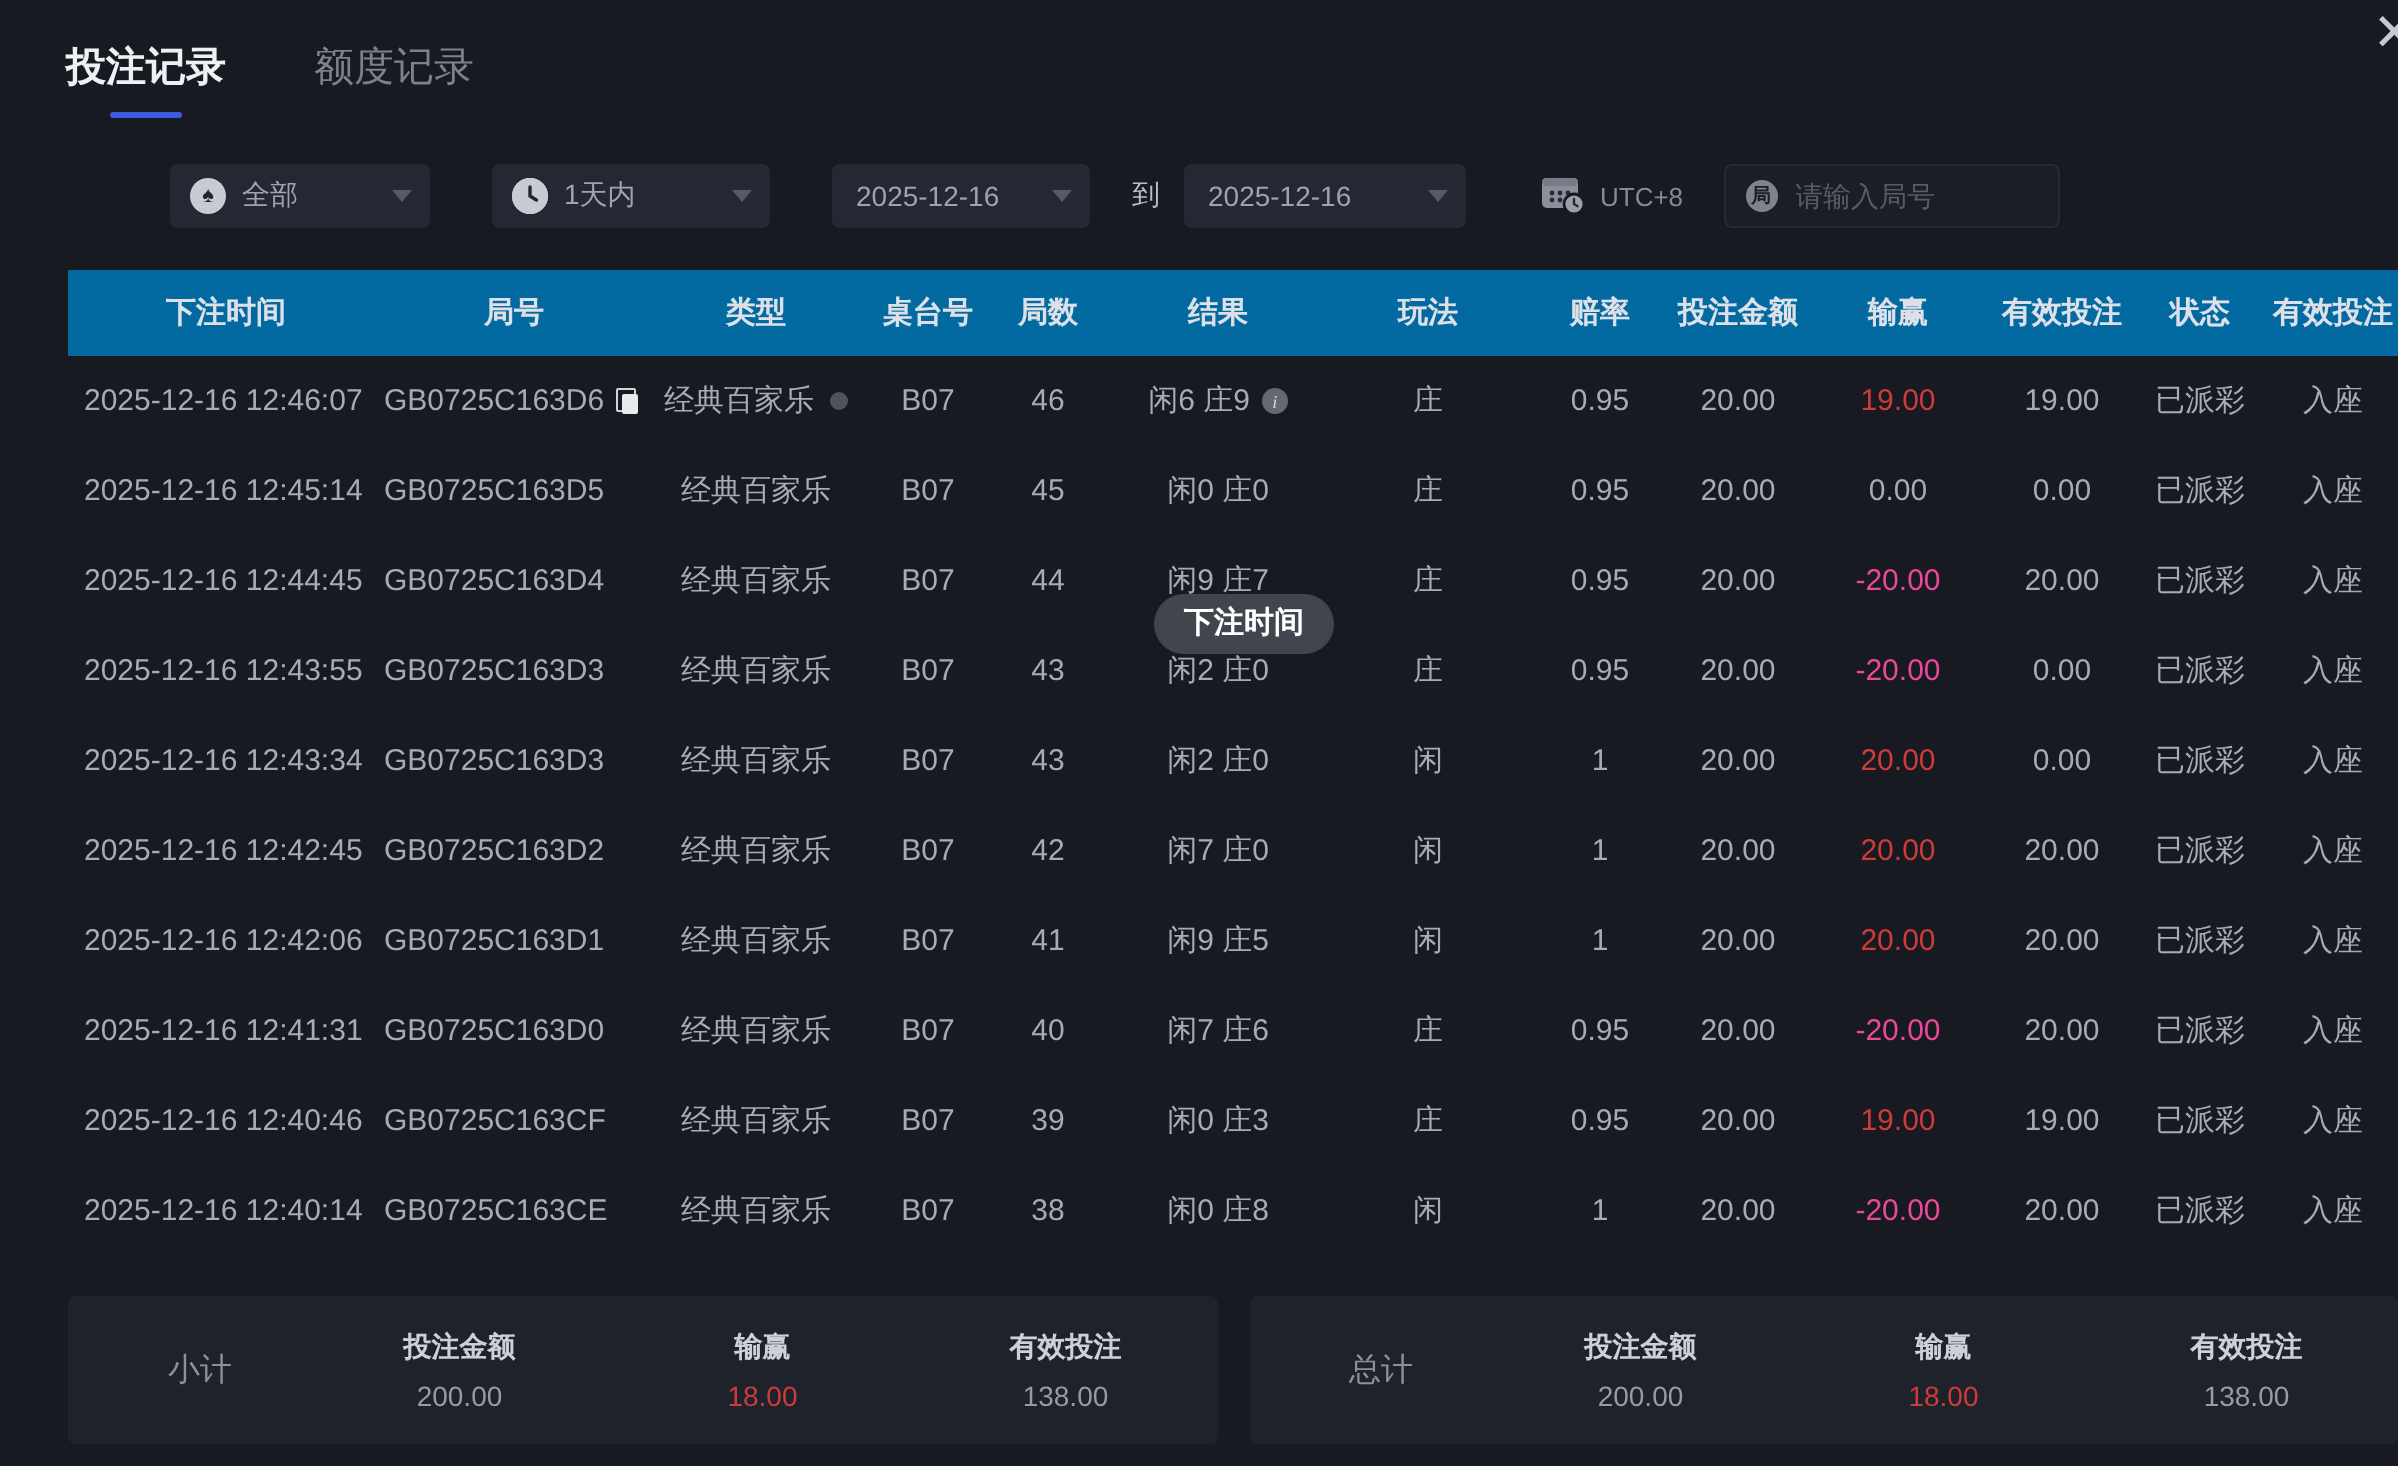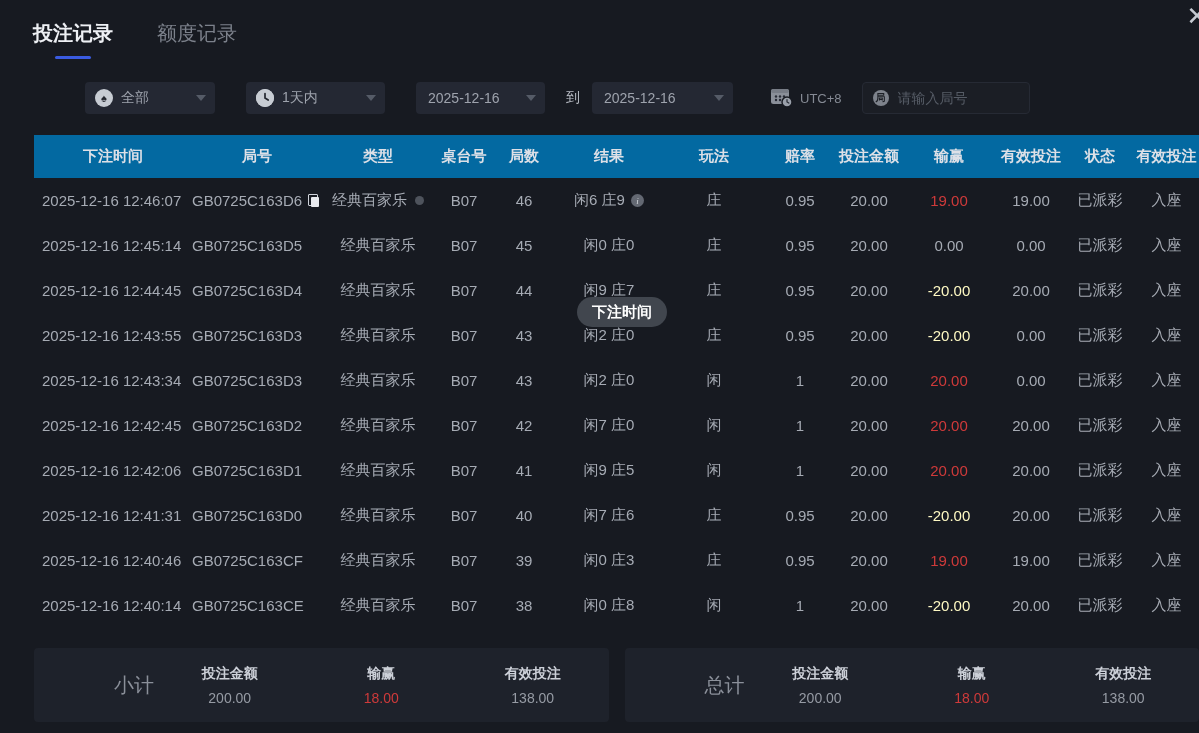--- a/index.html
+++ b/index.html
@@ -43,39 +43,39 @@
   .table{position:absolute;top:135px;left:34px;width:1165px;}
   .grid{display:grid;align-items:center;
         grid-template-columns:158px 130px 112px 60px 60px 110px 100px 72px 66px 94px 70px 68px 65px;}
   .thead{height:43px;background:#0369a1;color:#dde0e7;font-size:15px;font-weight:600;}
   .hcell{text-align:center;white-space:nowrap;}
   .trow{height:45px;font-size:15px;color:#a6abb4;}
   .tcell{display:flex;justify-content:center;align-items:center;white-space:nowrap;}
   .tcell.left{justify-content:flex-start;}
   .tcell.pad{padding-left:8px;}
   .red{color:#cf3a3a;}
-  .green{color:#fef9c3;}
+  .green{color:#ec4899;}
   .copy-icon{position:relative;width:12px;height:14px;display:inline-block;margin-left:6px;cursor:pointer;}
   .copy-icon::before{content:"";position:absolute;left:0;top:0;width:8px;height:10px;
         border:1px solid #cfd3da;border-radius:1px;}
   .copy-icon::after{content:"";position:absolute;left:3px;top:3px;width:8px;height:10px;
         background:#e8eaee;border-radius:1px;}
   .type-dot{width:9px;height:9px;border-radius:50%;background:#4e535c;margin-left:8px;display:inline-block;}
   .info-icon{width:13px;height:13px;border-radius:50%;background:#636872;color:#d6d9de;font-size:9px;
         font-family:"Liberation Serif",serif;font-style:italic;display:inline-flex;align-items:center;
         justify-content:center;margin-left:6px;cursor:pointer;}
 
   
   .toast{position:absolute;left:577px;top:297px;height:30px;line-height:30px;padding:0 15px;
         background:#41464e;border-radius:16px;color:#ffffff;font-size:15px;font-weight:700;z-index:5;}
 
   
   .summary{position:absolute;top:648px;left:34px;width:1165px;display:flex;gap:16px;}
   .panel{flex:1;height:74px;background:#1e222b;border-radius:4px;display:flex;align-items:center;}
-  .panel-label{width:70px;margin-left:50px;text-align:right;color:#8b909a;font-size:20px;}
+  .panel-label{width:70px;margin-left:50px;text-align:left;color:#8b909a;font-size:16px;}
   .stat{flex:1;text-align:center;}
   .stat .k{color:#ccd0d8;font-size:14px;font-weight:700;}
   .stat .v{color:#969ba4;font-size:14px;margin-top:7px;}
   .stat .v.red{color:#cf3a3a;text-align:center;}
 </style>
 </head>
 <body>
 
 <div class="app">
 

